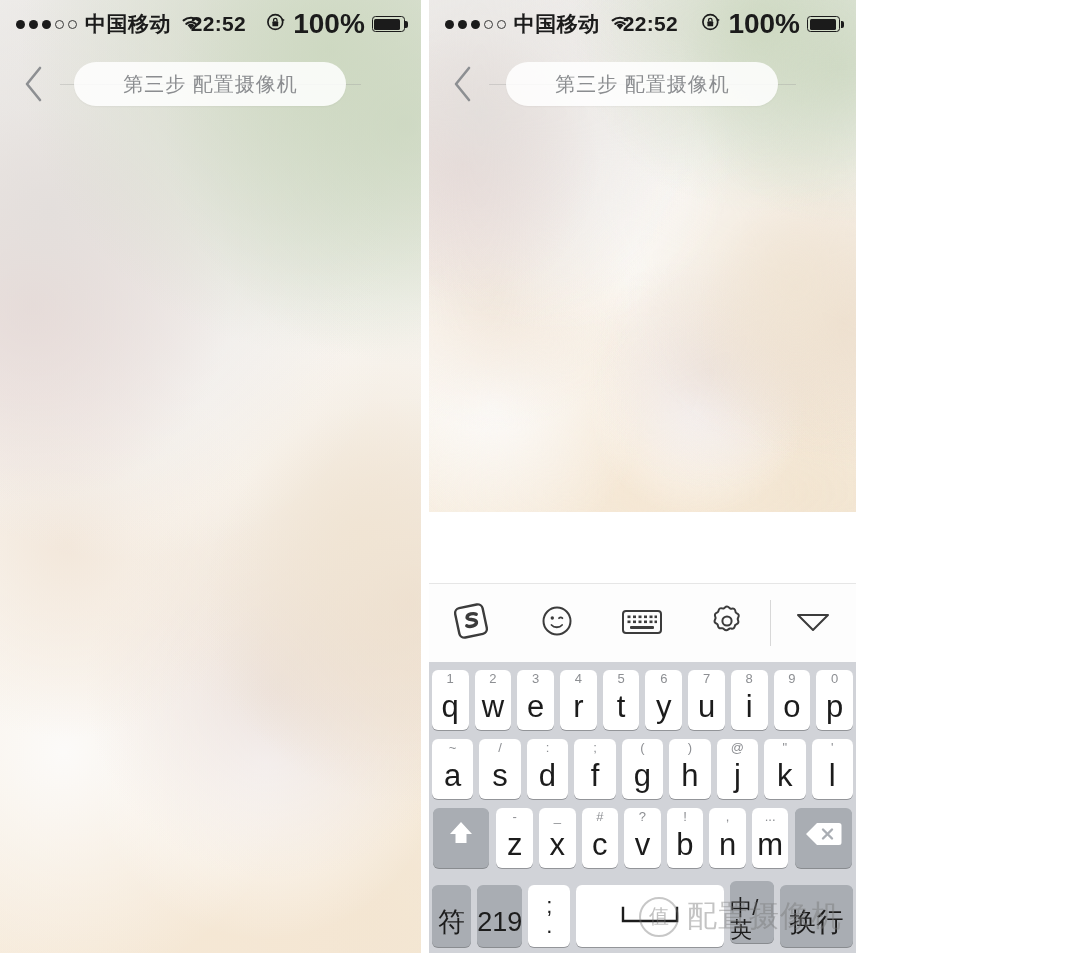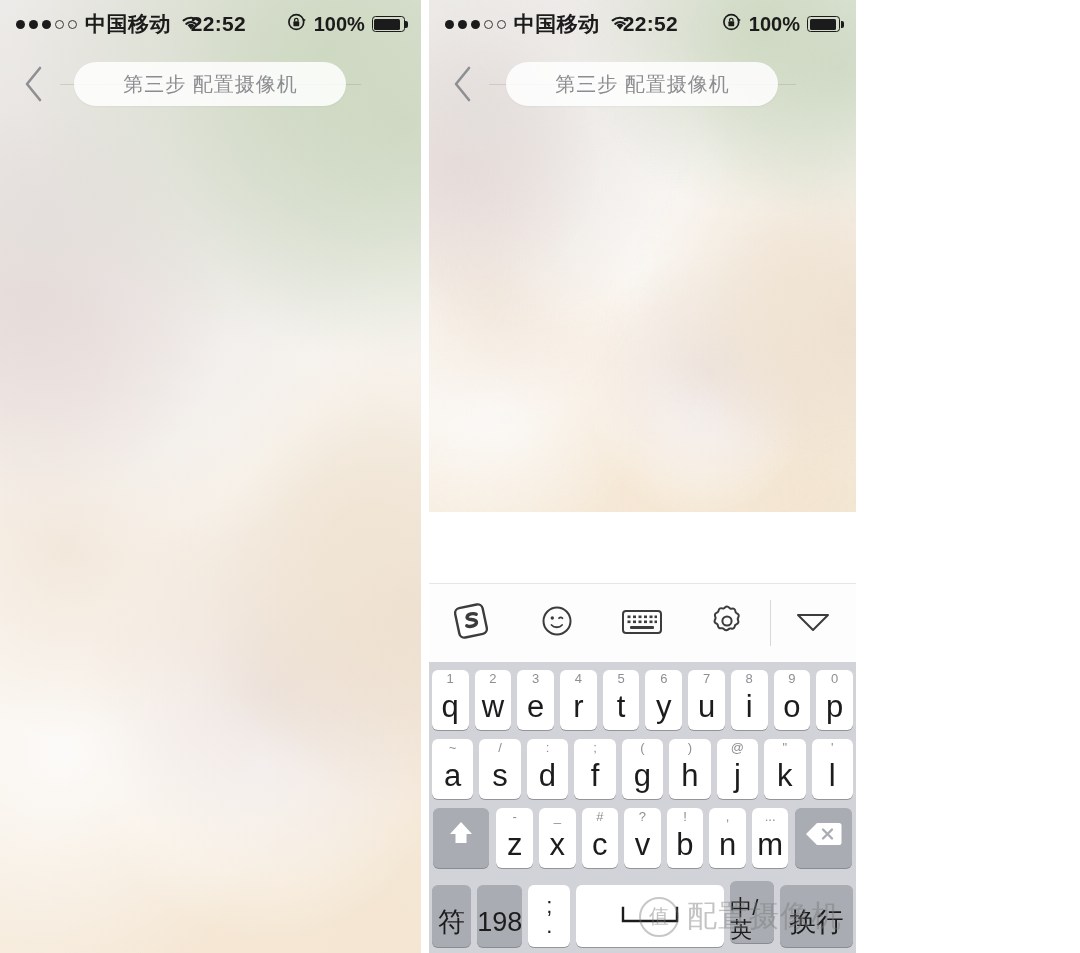--- a/index.html
+++ b/index.html
@@ -50,21 +50,21 @@
     box-sizing:border-box;
   }
   .sb-left{display:flex;align-items:center;gap:8px;flex:0 0 auto;}
   .dots{display:flex;align-items:center;gap:4px;}
   .dot{width:9px;height:9px;border-radius:50%;background:#1b1b1b;}
   .dot.hollow{background:transparent;border:1.6px solid #3a3a3a;box-sizing:border-box;}
   .carrier{font-size:21px;font-weight:bold;letter-spacing:0.5px;}
   .wifi{display:inline-block;}
   .sb-center{position:absolute;left:16px;right:0;text-align:center;font-size:21px;font-weight:bold;letter-spacing:0.3px;pointer-events:none;}
   .sb-right{margin-left:auto;display:flex;align-items:center;gap:7px;position:relative;z-index:2;}
-  .pct{font-size:20px;font-weight:bold;}
+  .pct{font-size:28px;font-weight:bold;}
   .batt{position:relative;width:33px;height:16px;border:1.8px solid #1b1b1b;border-radius:3.5px;box-sizing:border-box;}
   .batt i{position:absolute;left:1.5px;top:1.5px;bottom:1.5px;width:26px;background:#1b1b1b;border-radius:1.5px;display:block;}
   .batt:after{content:"";position:absolute;right:-4.5px;top:4px;width:3px;height:7px;background:#1b1b1b;border-radius:0 2px 2px 0;}
 
   
   .navbar{position:relative;height:72px;display:flex;align-items:center;text-align:right;}
   .back{
     width:66px;height:72px;display:flex;align-items:center;justify-content:center;
     cursor:pointer;
   }
@@ -477,21 +477,21 @@
               </svg>
             </span>
           </div>
         </div>
 
         <div class="kb-row r4">
           <div class="key gray fu">
               <span class="ch">符</span>
             </div>
           <div class="key gray num">
-              <span class="ch">198</span>
+              <span class="ch">219</span>
             </div>
           <div class="key punc dualpunc">
             <span class="ch">;</span>
             <span class="ch">.</span>
           </div>
           <div class="key space">
             <span>
               <svg width="64" height="22" viewBox="0 0 64 22">
                   <path d="M5 4v13h54V4" stroke="#1c1c1c" stroke-width="2.4" fill="none" stroke-linecap="square"></path>
                 </svg>

